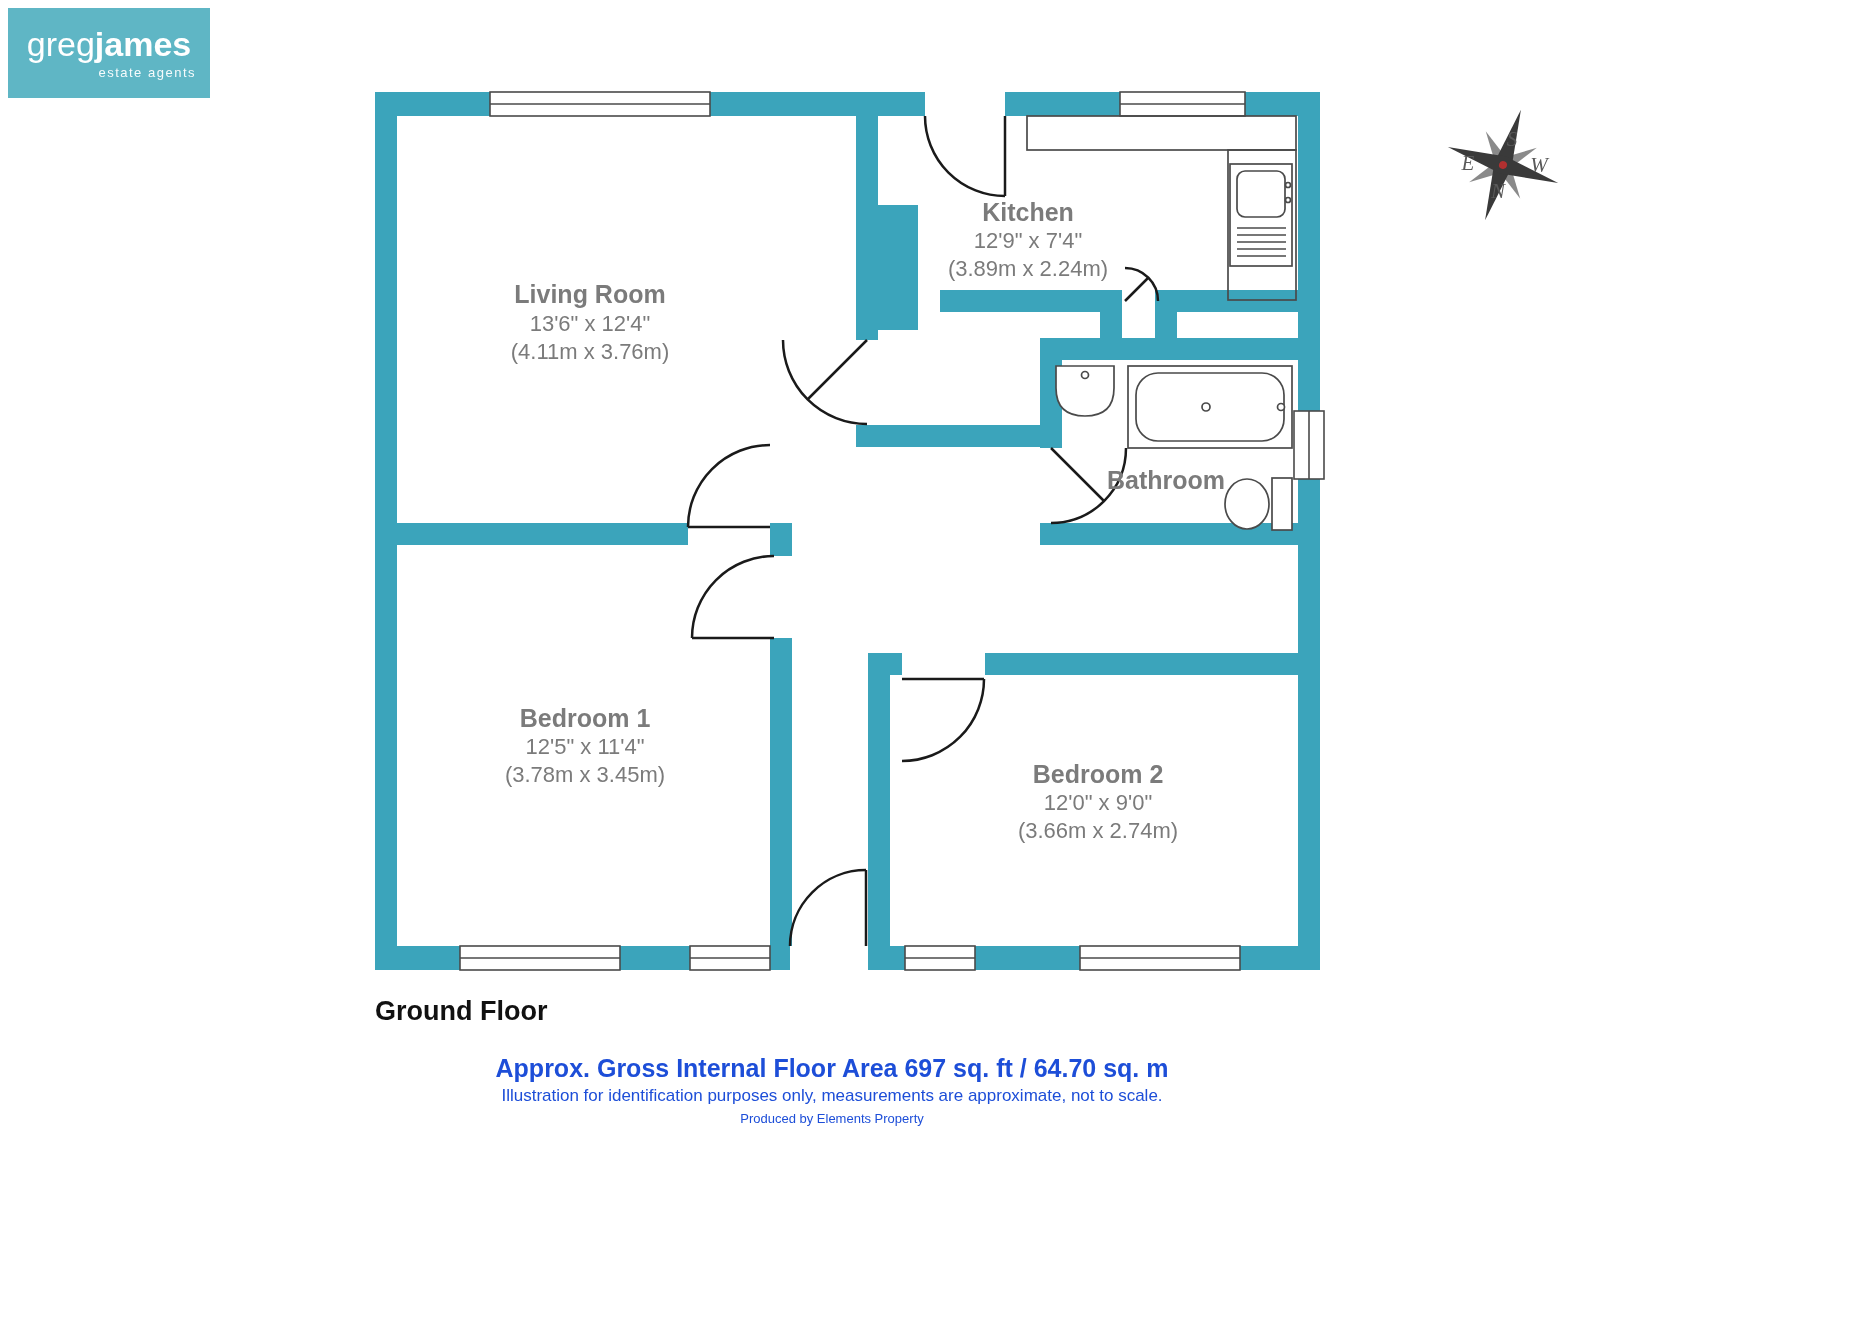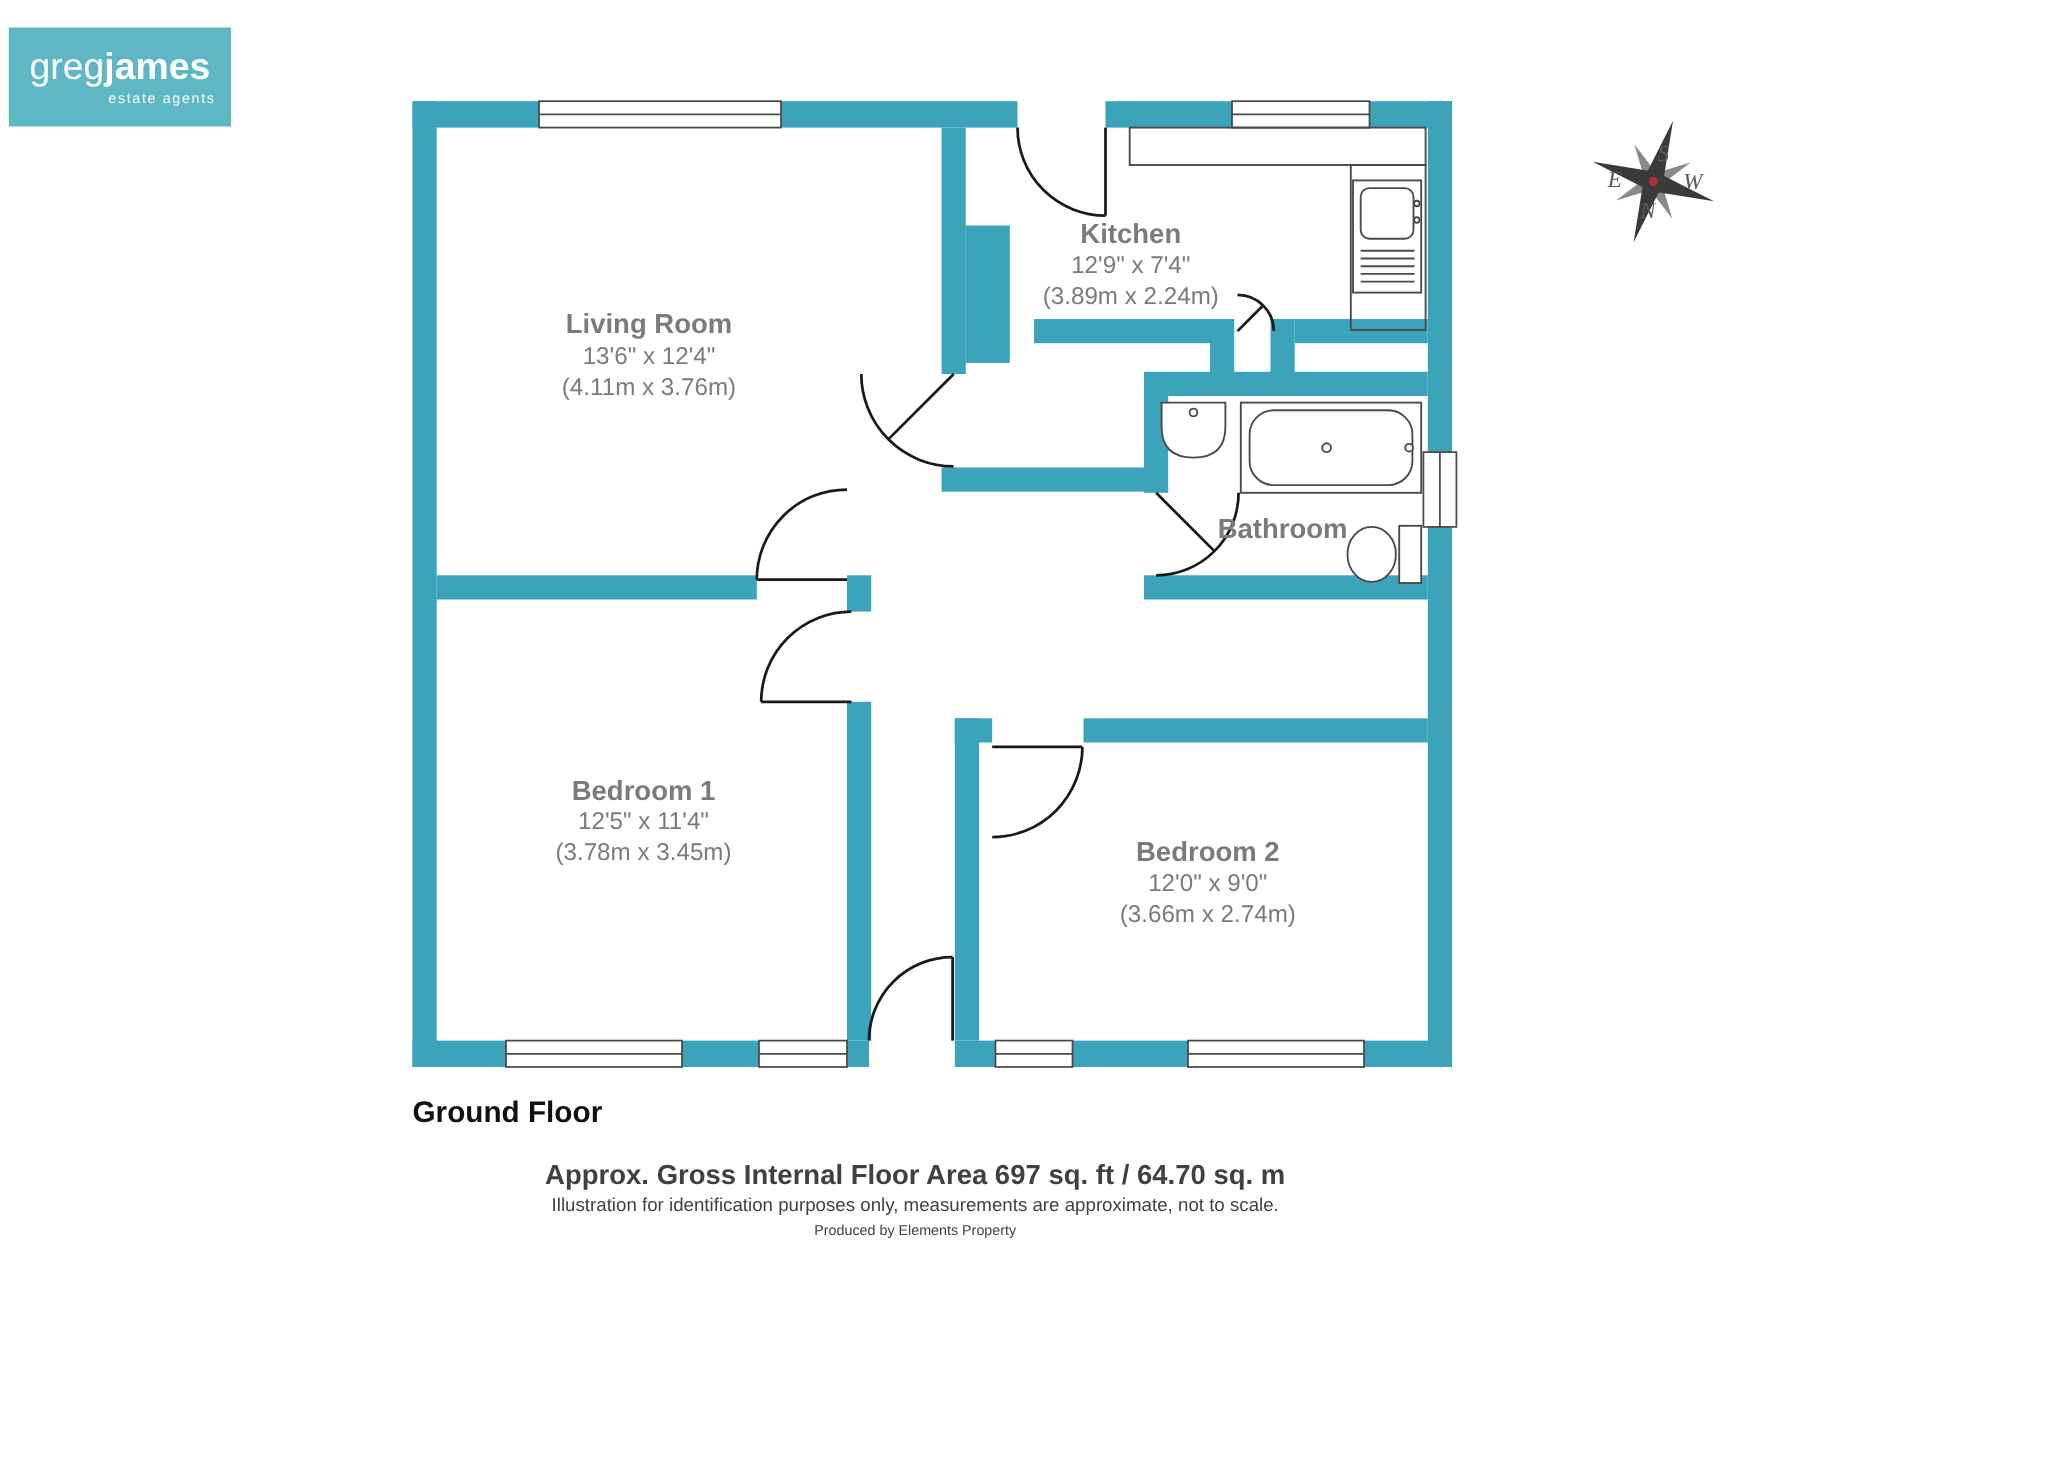--- a/index.html
+++ b/index.html
@@ -1,26 +1,26 @@
 <!DOCTYPE html>
 <html><head>
 <meta charset="utf-8">
 <style>
   html,body{margin:0;padding:0;background:#ffffff;font-family:"Liberation Sans",sans-serif;}
   .stage{position:relative;width:1872px;height:1344px;background:#ffffff;overflow:hidden;}
-  .logo{position:absolute;left:8px;top:25px;width:202px;height:90px;display:flex;flex-direction:column;
+  .logo{position:absolute;left:8px;top:8px;width:202px;height:90px;display:flex;flex-direction:column;
         align-items:center;justify-content:center;color:#ffffff;}
   .logo .brand{font-size:34px;line-height:1;letter-spacing:0px;}
   .logo .brand .light{font-weight:300;}
   .logo .brand .bold{font-weight:700;}
   .logo .tagline{font-size:13px;letter-spacing:1.5px;font-weight:300;align-self:flex-end;margin-right:14px;margin-top:4px;opacity:.95;}
   .plan-svg{position:absolute;left:0;top:0;}
   .ground-floor{position:absolute;left:375px;top:996px;width:945px;
                 font-size:27px;font-weight:700;color:#111111;}
-  .footer{position:absolute;left:0px;top:1054px;width:1664px;text-align:center;color:#404040;}
+  .footer{position:absolute;left:0px;top:1054px;width:1664px;text-align:center;color:#1d4ed8;}
   .footer .area{font-size:25px;font-weight:700;}
   .footer .disclaimer{font-size:17px;margin-top:3px;}
   .footer .produced{font-size:13px;margin-top:5px;}
   .room-name{font-size:25px;font-weight:700;}
   .room-dim{font-size:22px;font-weight:400;}
   .compass-letter{font-family:"Liberation Serif",serif;font-style:italic;font-size:21px;}
 </style>
 </head>
 <body>
 

